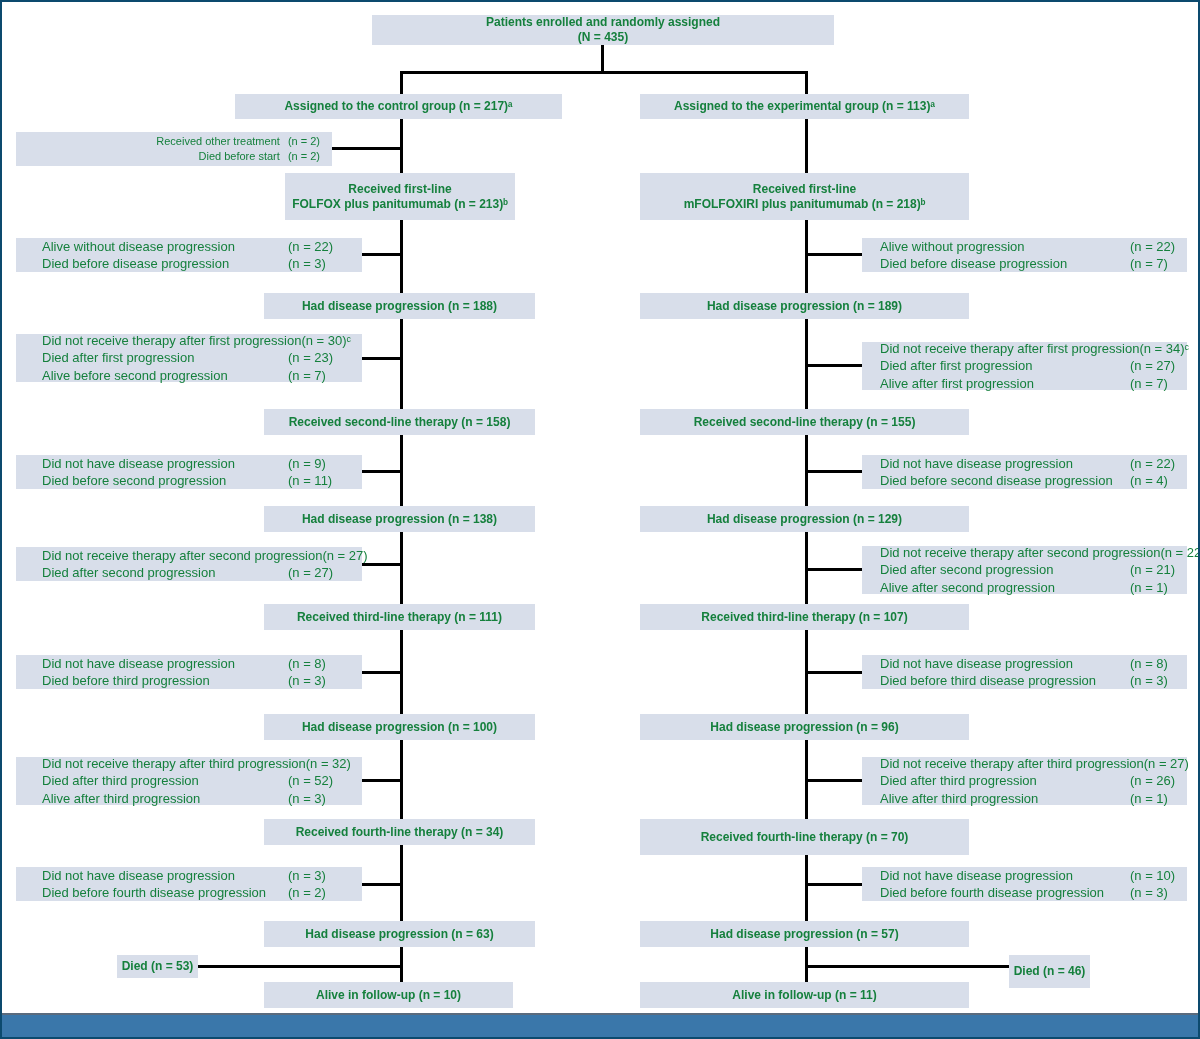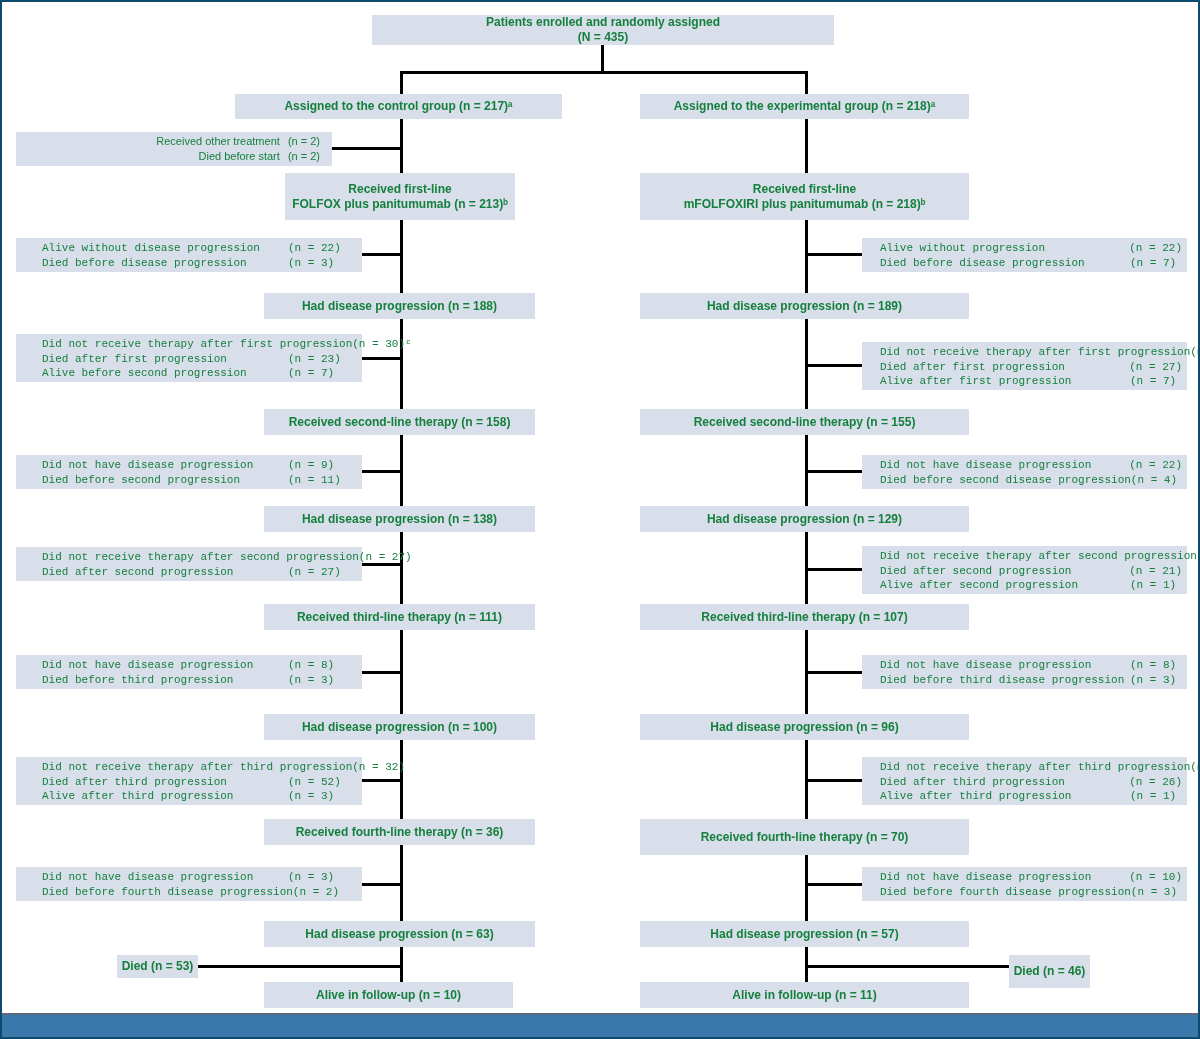--- a/index.html
+++ b/index.html
@@ -5,22 +5,22 @@
   html,body{margin:0;padding:0;background:#ffffff;}
   .canvas{
     position:relative;width:1200px;height:1039px;box-sizing:border-box;
     background:#ffffff;border:2px solid #0c4a6e;overflow:hidden;
     font-family:"Liberation Sans","DejaVu Sans",sans-serif;color:#15803d;
   }
   .hline,.vline{position:absolute;background:#000000;z-index:1;}
   .box{position:absolute;background:#d8deea;box-sizing:border-box;z-index:2;}
   .mb{display:flex;flex-direction:column;align-items:center;justify-content:center;
       text-align:center;font-weight:700;font-size:12px;line-height:1.25;white-space:nowrap;}
-  .side{display:flex;flex-direction:column;justify-content:space-between;
-        font-size:11px;line-height:1.32;font-family:Liberation Mono, monospace;}
+  .side{display:flex;flex-direction:column;justify-content:center;
+        font-size:13px;line-height:1.32;}
   .side-left{padding:3px 12px 3px 26px;}
   .side-right{padding:3px 5px 3px 18px;}
   .row{display:flex;}
   .lbl{flex:1 0 auto;white-space:nowrap;text-align:left;}
   .val{flex:0 0 62px;white-space:nowrap;text-align:left;}
   .side-right .val{flex:0 0 52px;}
   .ar{text-align:right;padding:3px 12px 3px 8px;display:flex;flex-direction:column;justify-content:center;}
   .ar .row{display:block;}
   .ar .lbl,.ar .val{display:inline;white-space:nowrap;}
   .ar .val{margin-left:5px;}
@@ -59,21 +59,21 @@
 
   <div class="box mb" style="left:370px;top:13px;width:462px;height:30px">
     <span>Patients enrolled and randomly assigned</span>
     <span>(N = 435)</span>
   </div>
 
   <div class="box mb" style="left:233px;top:92px;width:327px;height:25px">
     <span>Assigned to the control group (n = 217)ᵃ</span>
   </div>
   <div class="box mb" style="left:638px;top:92px;width:329px;height:25px">
-    <span>Assigned to the experimental group (n = 218)ᵃ</span>
+    <span>Assigned to the experimental group (n = 113)ᵃ</span>
   </div>
 
   <div class="box ar" style="left:14px;top:130px;width:316px;height:34px;font-size:11px;line-height:1.32">
     <div class="row">
       <span class="lbl">Received other treatment</span>
       <span class="val">(n = 2)</span>
     </div>
     <div class="row">
       <span class="lbl">Died before start</span>
       <span class="val">(n = 2)</span>
@@ -264,21 +264,21 @@
       <span class="lbl">Died after third progression</span>
       <span class="val">(n = 26)</span>
     </div>
     <div class="row">
       <span class="lbl">Alive after third progression</span>
       <span class="val">(n = 1)</span>
     </div>
   </div>
 
   <div class="box mb" style="left:262px;top:817px;width:271px;height:26px">
-    <span>Received fourth-line therapy (n = 36)</span>
+    <span>Received fourth-line therapy (n = 34)</span>
   </div>
   <div class="box mb" style="left:638px;top:817px;width:329px;height:36px">
     <span>Received fourth-line therapy (n = 70)</span>
   </div>
 
   <div class="box side side-left" style="left:14px;top:865px;width:346px;height:34px">
     <div class="row">
       <span class="lbl">Did not have disease progression</span>
       <span class="val">(n = 3)</span>
     </div>

